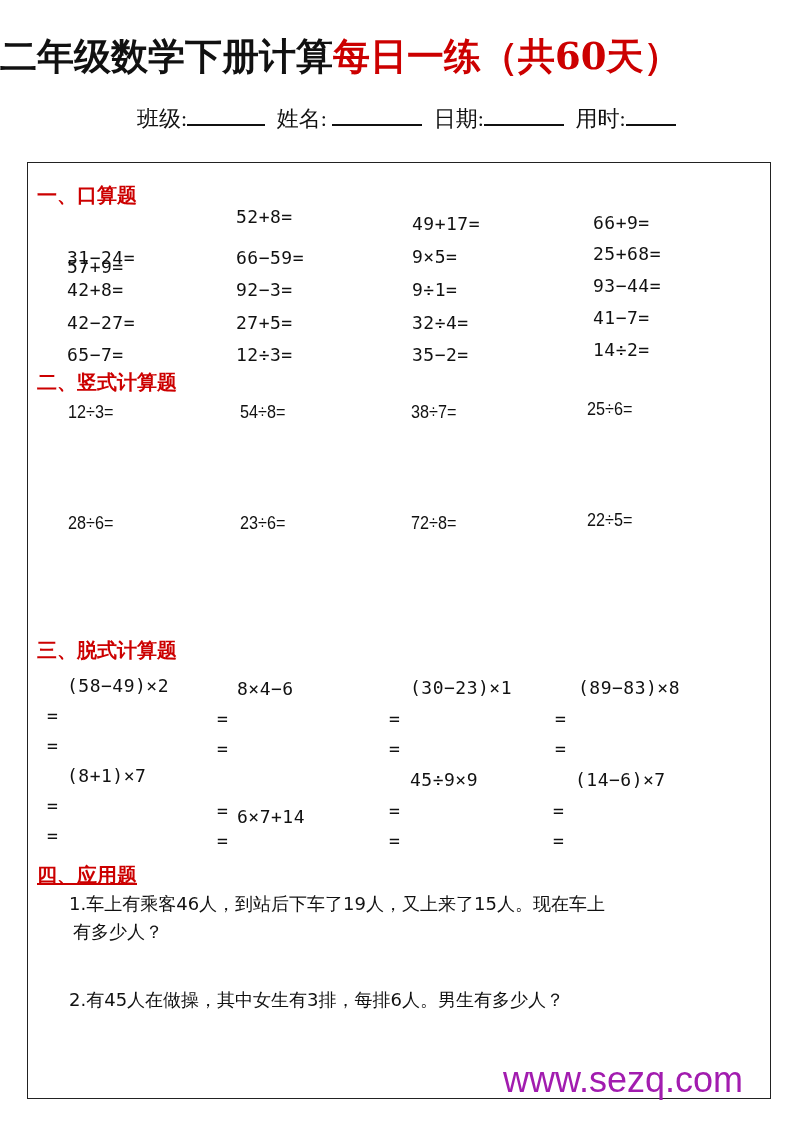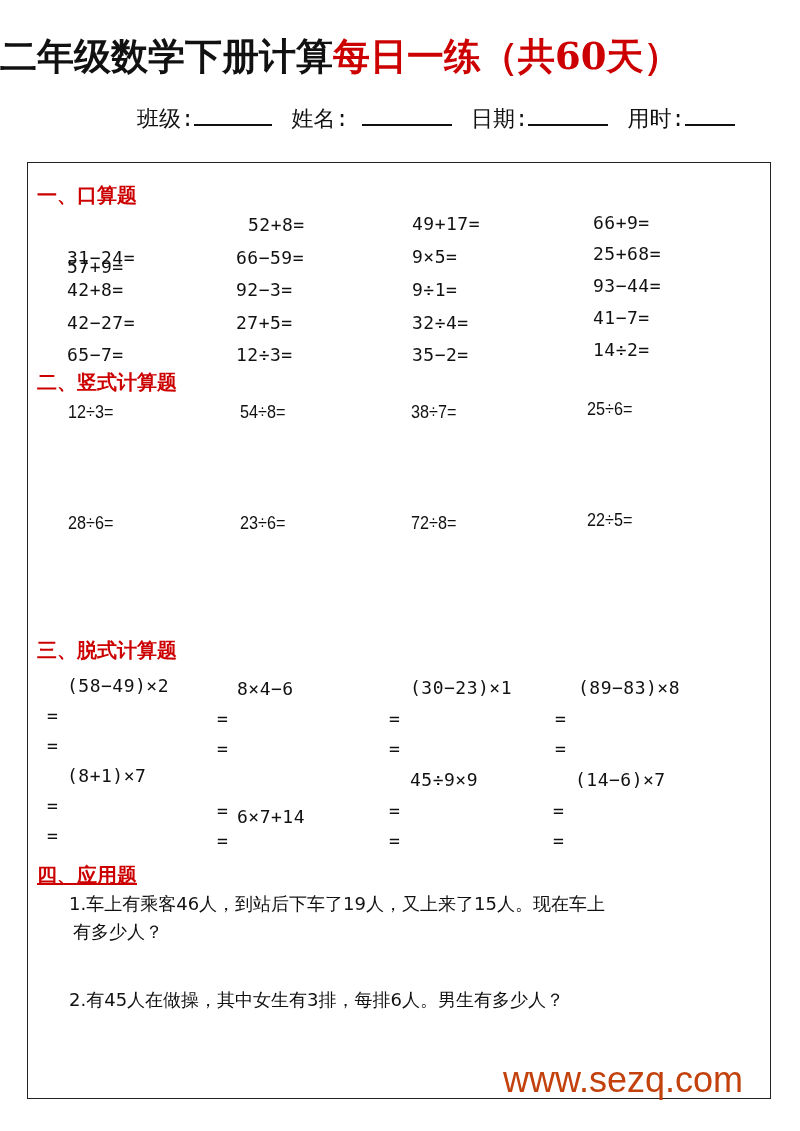--- a/index.html
+++ b/index.html
@@ -10,21 +10,21 @@
     }
     .title {
       position: absolute; left: 0; top: 32px; width: 648px; text-align: right;
       font-family: "DejaVu Serif", serif; font-weight: bold; font-size: 37px;
       letter-spacing: 0px; white-space: nowrap; line-height: 48px;
     }
     .title .black { color: #111; }
     .title .red { color: #cc0000; }
     .info {
       position: absolute; top: 104px; left: 137px; font-size: 22px;
-      font-family: Liberation Mono, monospace; white-space: nowrap; line-height: 30px;
+      font-family: Liberation Serif, serif; white-space: nowrap; line-height: 30px;
     }
     .info .field { display: inline-block; margin-right: 6px; }
     .info .blank { display: inline-block; border-bottom: 2px solid #111; height: 20px; vertical-align: baseline; }
     .frame {
       position: absolute; left: 27px; top: 162px; width: 744px; height: 937px;
       border: 1.5px solid #222; box-sizing: border-box;
     }
     .sec-title {
       position: absolute; color: #cc0000; font-weight: bold; font-size: 20px;
       font-family: "DejaVu Serif", serif; white-space: nowrap; line-height: 26px;
@@ -35,21 +35,21 @@
     }
     .eq2 {
       position: absolute; font-size: 18px; white-space: nowrap; line-height: 22px;
       font-family: "Liberation Sans", sans-serif; transform: scaleX(0.9); transform-origin: left;
     }
     .q {
       position: absolute; font-size: 18px; white-space: nowrap; line-height: 28px;
       font-family: "DejaVu Sans", sans-serif;
     }
     .watermark {
-      position: absolute; left: 503px; top: 1060px; font-size: 36px; color: #c2410c;
+      position: absolute; left: 503px; top: 1060px; font-size: 36px; color: #a21caf;
       font-family: "Liberation Sans", sans-serif; line-height: 40px;
     }
   </style>
 </head>
 <body>
 
 <div class="title"><span class="black">二年级数学下册计算</span><span class="red">每日一练（共60天）</span></div>
 
 <div class="info">
   <span class="field"><span>班级:</span><span class="blank" style="width:78px"></span></span>
@@ -61,21 +61,21 @@
 <div class="frame"></div>
 
 <div class="sec-title" style="left:37px; top:182px;">一、口算题</div>
 <div>
   <div class="eq" style="left:67px; top:214px;margin-top:42px;">57+9=</div>
   <div class="eq" style="left:67px; top:247px;">31−24=</div>
   <div class="eq" style="left:67px; top:279px;">42+8=</div>
   <div class="eq" style="left:67px; top:312px;">42−27=</div>
   <div class="eq" style="left:67px; top:344px;">65−7=</div>
 
-  <div class="eq" style="left:236px; top:214px;margin-left:12px;">52+8=</div>
+  <div class="eq" style="left:236px; top:206px;">52+8=</div>
   <div class="eq" style="left:236px; top:247px;">66−59=</div>
   <div class="eq" style="left:236px; top:279px;">92−3=</div>
   <div class="eq" style="left:236px; top:312px;">27+5=</div>
   <div class="eq" style="left:236px; top:344px;">12÷3=</div>
 
   <div class="eq" style="left:412px; top:213px;">49+17=</div>
   <div class="eq" style="left:412px; top:246px;">9×5=</div>
   <div class="eq" style="left:412px; top:279px;">9÷1=</div>
   <div class="eq" style="left:412px; top:312px;">32÷4=</div>
   <div class="eq" style="left:412px; top:344px;">35−2=</div>

